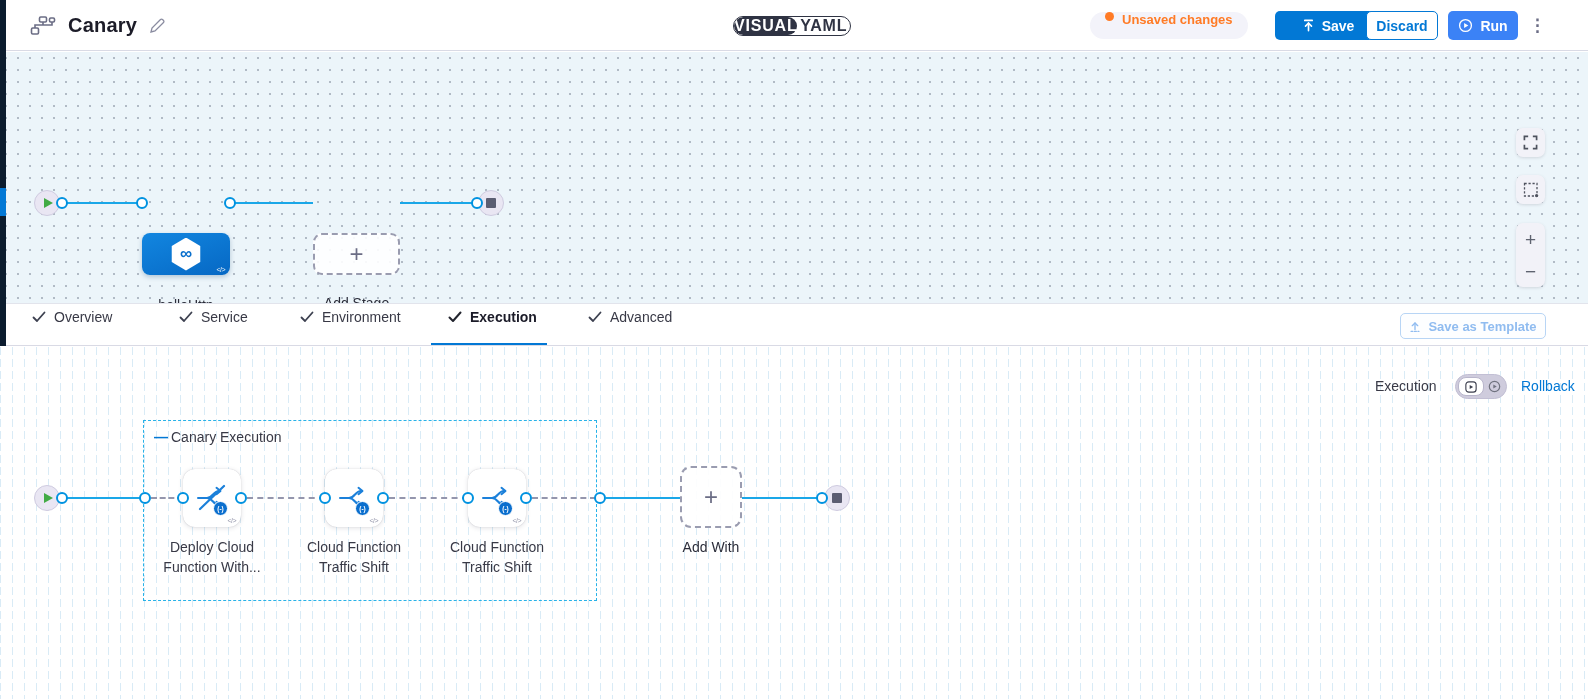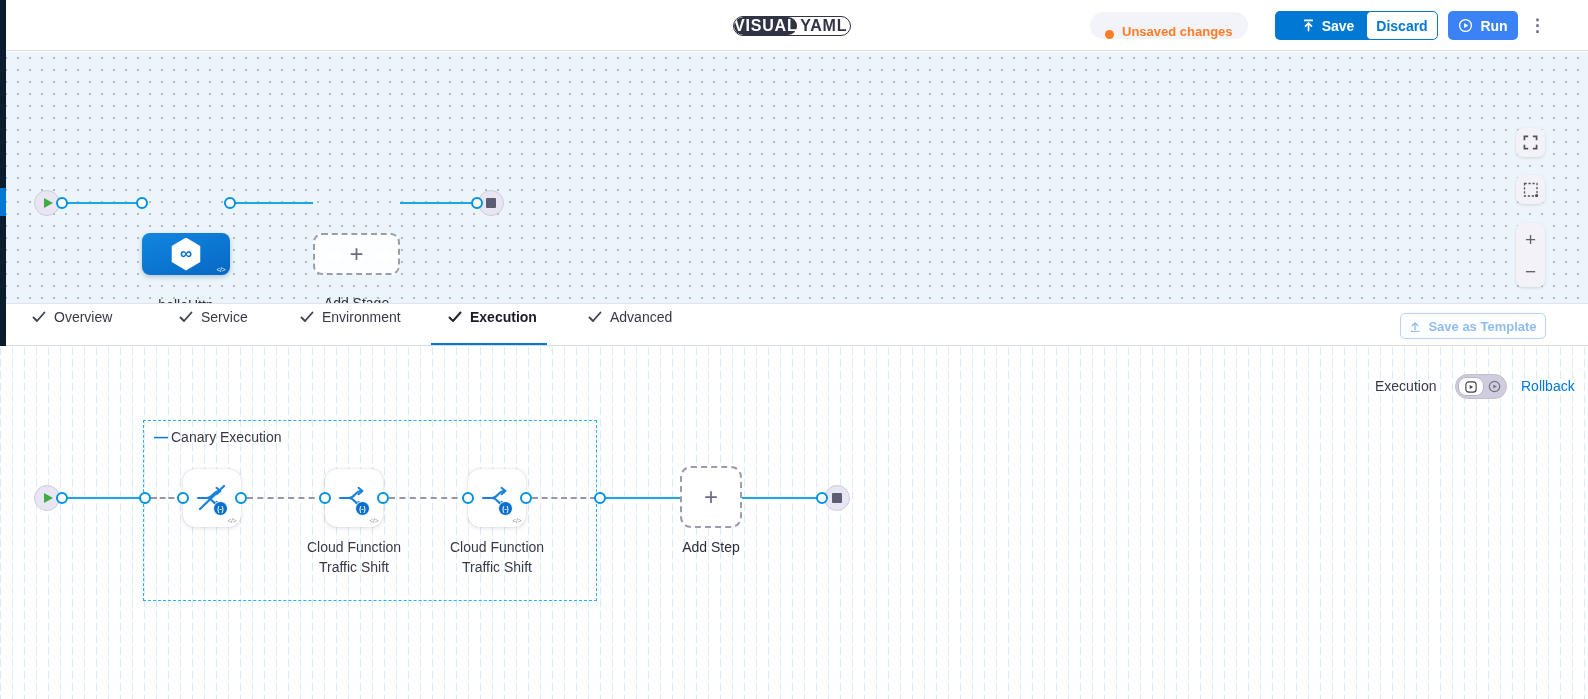--- a/index.html
+++ b/index.html
@@ -13,21 +13,21 @@
   
   .topbar { position: absolute; left: 0; top: 0; width: 100%; height: 51px; background: #fff; border-bottom: 1px solid #d9dae5; z-index: 30; }
   .hdr-left { position: absolute; left: 30px; top: 0; height: 51px; display: flex; align-items: center; gap: 12px; }
   .hdr-title { font-size: 20px; font-weight: 700; color: #1c1c28; letter-spacing: .2px; }
   .edit-pencil { display: flex; align-items: center; cursor: pointer; }
 
   .view-toggle { position: absolute; left: 733px; top: 16px; width: 118px; height: 20px; border: 1.5px solid #2f3343; border-radius: 11px; background: #fff; display: flex; overflow: hidden; cursor: pointer; }
   .vt-seg { flex: 1; display: flex; align-items: center; justify-content: center; font-size: 16px; font-weight: 700; letter-spacing: .8px; color: #2f3343; }
   .vt-seg.sel { background: #2f3343; color: #fff; border-radius: 10px; }
 
-  .unsaved { position: absolute; left: 1090px; top: 12px; height: 27px; padding: 0 15px; background: #f3f3fa; border-radius: 14px; display: flex; align-items: flex-end; gap: 8px; font-size: 13px; font-weight: 700; color: #ff7b26; }
+  .unsaved { position: absolute; left: 1090px; top: 12px; height: 27px; padding: 0 15px; background: #f3f3fa; border-radius: 14px; display: flex; align-items: flex-start; gap: 8px; font-size: 13px; font-weight: 700; color: #ff7b26; }
   .dot-orange { width: 9px; height: 9px; border-radius: 50%; background: #ff7b26; }
 
   .hbtn { position: absolute; top: 11px; height: 29px; border-radius: 5px; display: flex; align-items: center; justify-content: center; gap: 7px; font-size: 14px; font-weight: 700; cursor: pointer; }
   .btn-save { left: 1275px; width: 106px; background: #0278d5; color: #fff; }
   .btn-discard { left: 1366px; width: 72px; background: #fff; border: 1px solid #0278d5; color: #0278d5; }
   .btn-run { left: 1448px; width: 70px; background: #3b82f6; color: #fff; }
   .kebab { position: absolute; left: 1529px; top: 14px; font-size: 17px; line-height: 23px; color: #6b6d85; cursor: pointer; font-weight: 700; }
 
   
   .stage-canvas { position: absolute; left: 0; top: 52px; width: 100%; height: 251px;
@@ -88,20 +88,36 @@
 </head>
 <body>
 
 <div class="app">
 
   <div class="left-strip">
     <div class="active-seg"></div>
   </div>
 
   <header class="topbar">
+    <div class="hdr-left">
+      <span style="display:flex;">
+        <svg width="26" height="21" viewBox="0 0 26 21" fill="none" stroke="#6b6d85" stroke-width="1.6">
+          <rect x="1.5" y="13" width="7" height="6" rx="1.2"></rect>
+          <rect x="9.5" y="2" width="7" height="5" rx="1.2"></rect>
+          <rect x="19.5" y="3" width="5" height="4" rx="1.2"></rect>
+          <path d="M5 13 V10 H13 V7 M13 10 H22 V7"></path>
+        </svg>
+      </span>
+      <span class="hdr-title">Canary</span>
+      <span class="edit-pencil">
+        <svg width="16" height="16" viewBox="0 0 16 16" fill="none" stroke="#8a8ca0" stroke-width="1.3">
+          <path d="M2 14 l1-4 L11.5 1.5 a1.4 1.4 0 0 1 2 0 l1 1 a1.4 1.4 0 0 1 0 2 L6 13 Z"></path>
+        </svg>
+      </span>
+    </div>
 
     <div class="view-toggle">
       <div class="vt-seg sel">VISUAL</div>
       <div class="vt-seg">YAML</div>
     </div>
 
     <div class="unsaved">
       <span class="dot-orange"></span>
       <span>Unsaved changes</span>
     </div>
@@ -269,20 +285,24 @@
           <path d="M21.5 4.8 L25.5 8 L21.5 11.2"></path>
         <path d="M12 15 C18 15 18 22 24 22"></path>
           <path d="M21.5 18.8 L25.5 22 L21.5 25.2"></path>
         <path d="M5 26 L29 3" stroke-width="2.2"></path>
       </svg>
       <span class="fn-badge">(-)</span>
       <span class="card-code">&lt;/&gt;</span>
     </div>
     <div class="conn-dot" style="left:177px; top:145px;"></div>
     <div class="conn-dot" style="left:235px; top:145px;"></div>
+    <div class="step-label" style="left:152px; top:190px;">
+      <div>Deploy Cloud</div>
+      <div>Function With...</div>
+    </div>
     <div class="hline dashed" style="left:247px; top:150px; width:78px;"></div>
 
     <div class="step-card" style="left:325px;">
       <svg width="34" height="30" viewBox="0 0 34 30" fill="none" stroke="#1b80da" stroke-width="2" stroke-linecap="round" stroke-linejoin="round">
         <path d="M3 15 H12"></path>
         <path d="M12 15 C18 15 18 8 24 8"></path>
           <path d="M21.5 4.8 L25.5 8 L21.5 11.2"></path>
         <path d="M12 15 C18 15 18 22 24 22"></path>
           <path d="M21.5 18.8 L25.5 22 L21.5 25.2"></path>
       </svg>
@@ -315,21 +335,21 @@
       <div>Traffic Shift</div>
     </div>
     <div class="hline dashed" style="left:532px; top:150px; width:64px;"></div>
 
     <div class="conn-dot" style="left:594px; top:145px;"></div>
     <div class="hline" style="left:606px; top:150px; width:74px;"></div>
 
     <div class="dashed-box" style="left:680px; top:119px; width:62px; height:62px; border-radius:11px;">
       <span class="plus-glyph">+</span>
     </div>
-    <div class="node-label" style="left:680px; top:190px; width:62px;">Add Step</div>
+    <div class="node-label" style="left:680px; top:190px; width:62px;">Add With</div>
 
     <div class="hline" style="left:742px; top:150px; width:78px;"></div>
     <div class="conn-dot" style="left:816px; top:145px;"></div>
     <div class="circle-node" style="left:824px; top:138px;">
       <div class="stop-sq"></div>
     </div>
   </section>
 
 </div>
 

